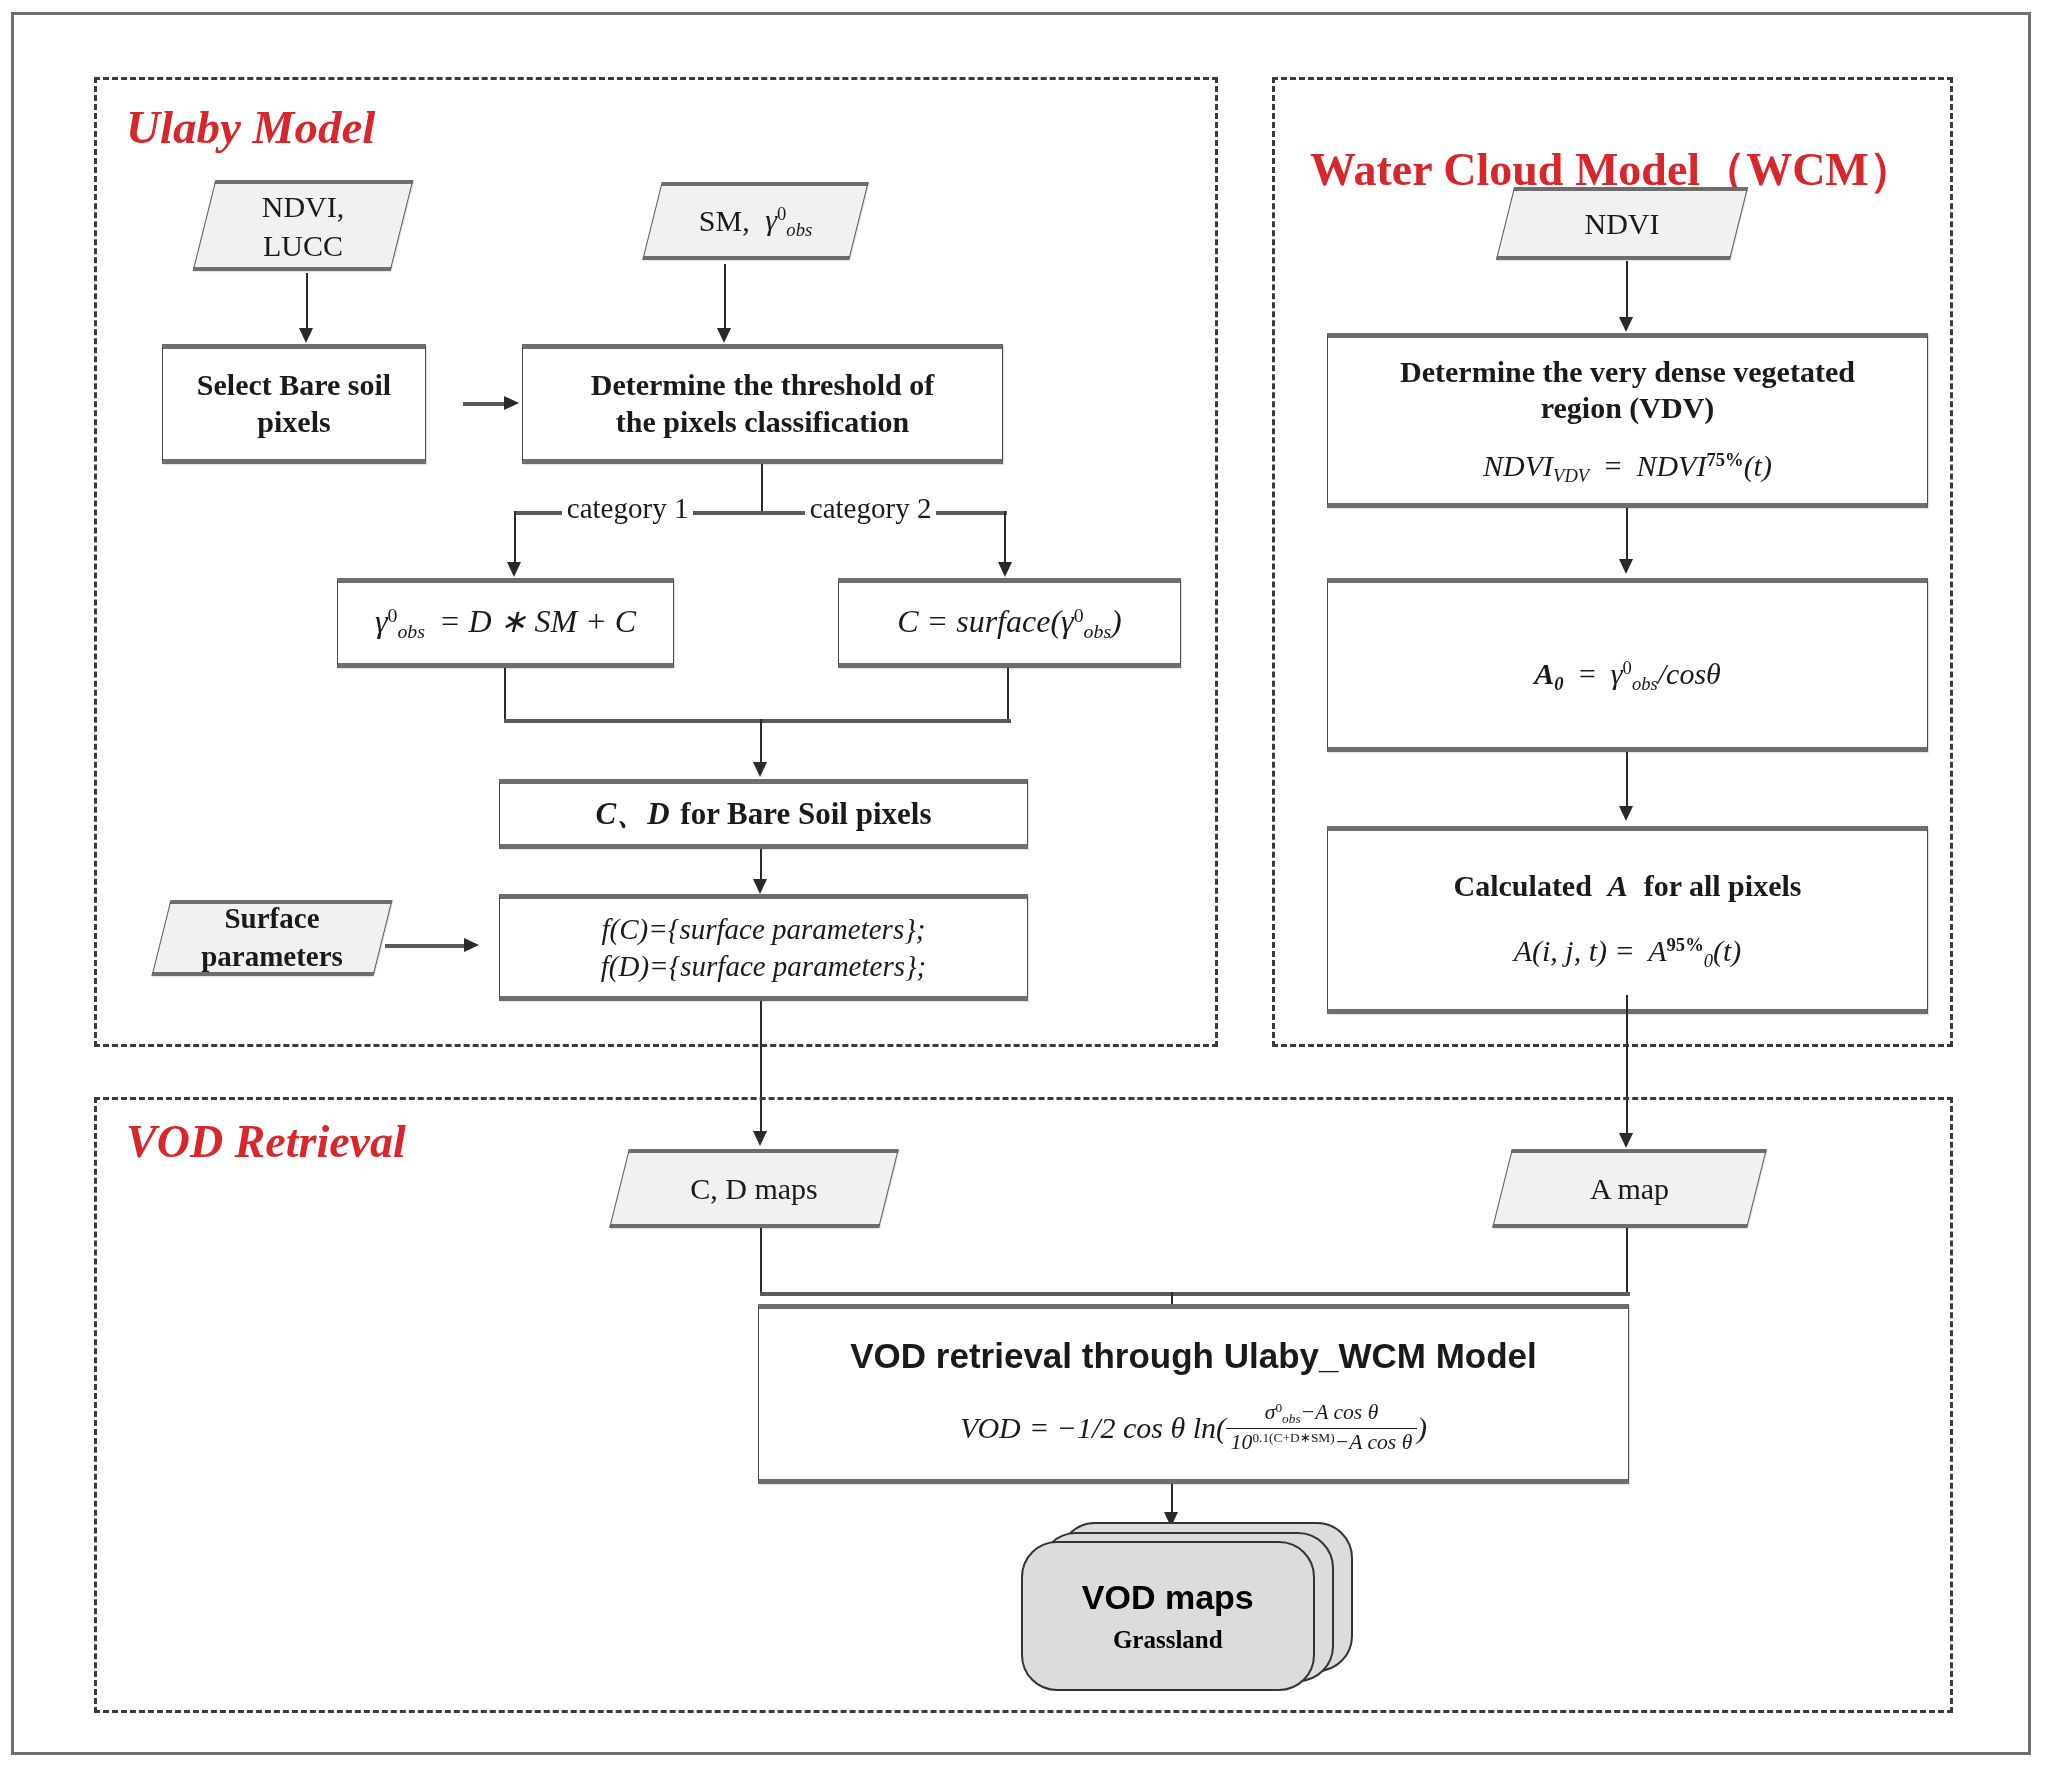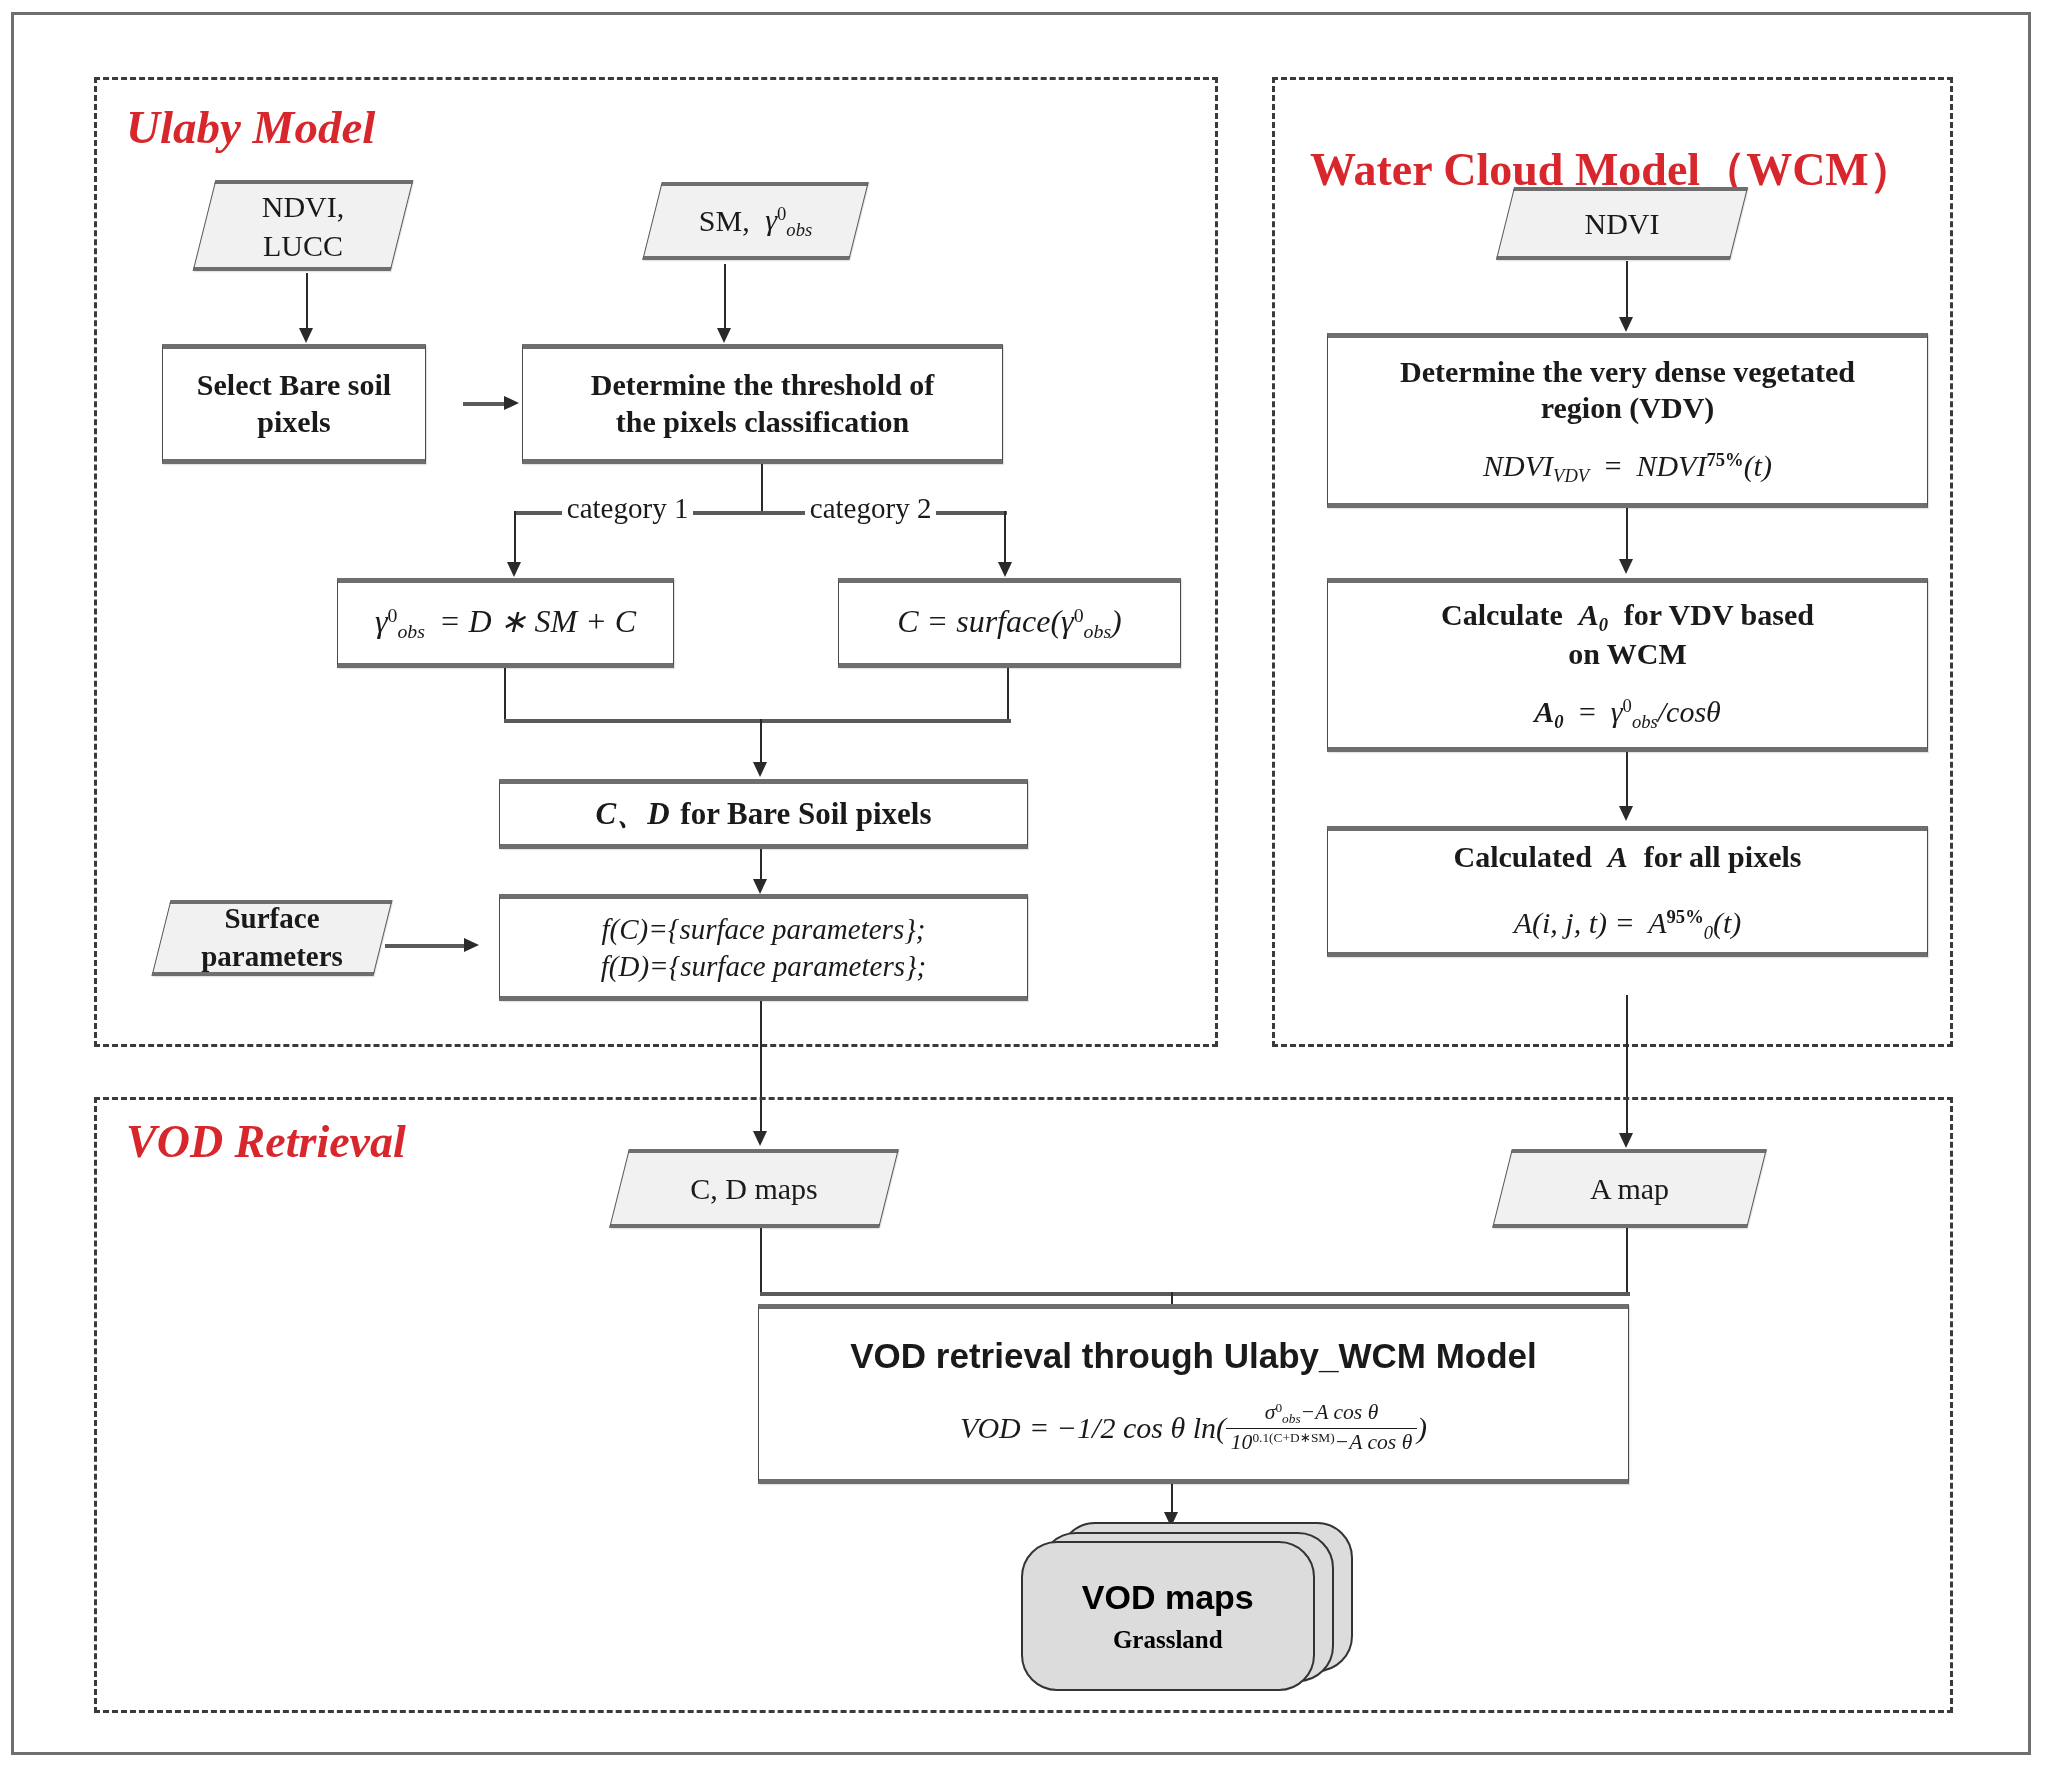--- a/index.html
+++ b/index.html
@@ -203,39 +203,31 @@
       <span class="mi">NDVI</span><span class="sub">VDV</span>
       <span style="margin:0 6px;">=</span>
       <span class="mi">NDVI</span><span class="supn" style="font-weight:bold;">75%</span><span>(t)</span>
     </div>
   </div>
 
   <div class="vline" style="left:1626px;top:508px;height:60px;"></div>
   <div class="arrow-d" style="left:1619px;top:559px;"></div>
 
   <div class="node" style="left:1327px;top:578px;width:601px;height:174px;">
-    <div class="t" style="font-size:30px;">
-      <div>
-        <span>Calculate</span>
-        <span class="mi" style="margin-left:8.4px;">A</span><span class="sub" style="font-weight:bold;">0</span>
-        <span style="margin-left:8.4px;">for VDV  based</span>
-      </div>
-      <div>on WCM</div>
-    </div>
     <div class="eq" style="font-size:30px;margin-top:20.4px;">
       <span class="mi" style="font-weight:bold;">A</span><span class="sub" style="font-weight:bold;">0</span>
       <span style="margin:0 6px;">=</span>
       <span class="mi">γ</span><span class="supn">0</span><span class="sub">obs</span><span>/cosθ</span>
     </div>
   </div>
 
   <div class="vline" style="left:1626px;top:752px;height:64px;"></div>
   <div class="arrow-d" style="left:1619px;top:806px;"></div>
 
-  <div class="node" style="left:1327px;top:826px;width:601px;height:131px;">
+  <div class="node" style="left:1327px;top:826px;width:601px;height:188px;">
     <div class="t" style="font-size:30px;">
       <div>
         <span>Calculated</span>
         <span class="mi" style="margin:0 8.4px;">A</span>
         <span>for all pixels</span>
       </div>
     </div>
     <div class="eq" style="font-size:30px;margin-top:28px;">
       <span>A(i, j, t) =</span>
       <span class="mi" style="margin-left:6px;">A</span><span class="supn" style="font-weight:bold;">95%</span><span class="sub">0</span><span>(t)</span>

